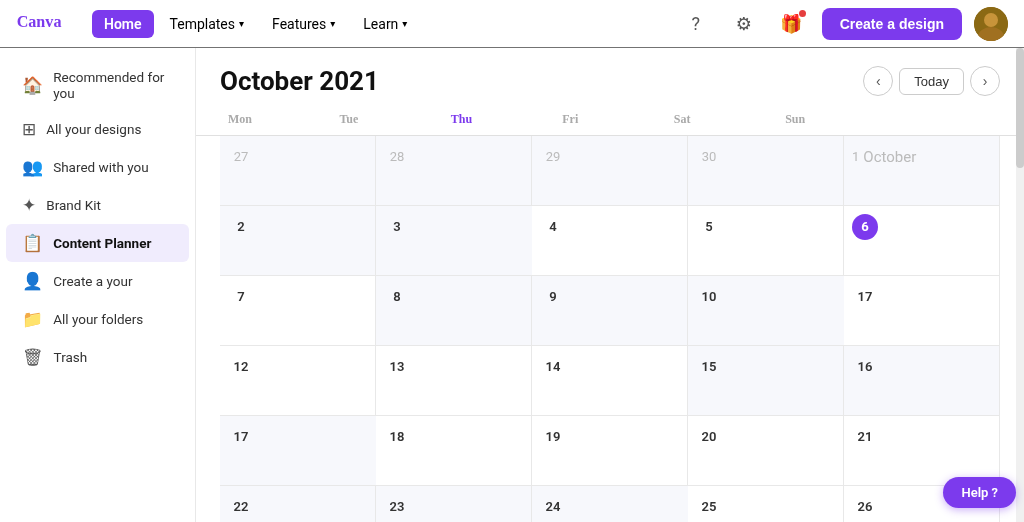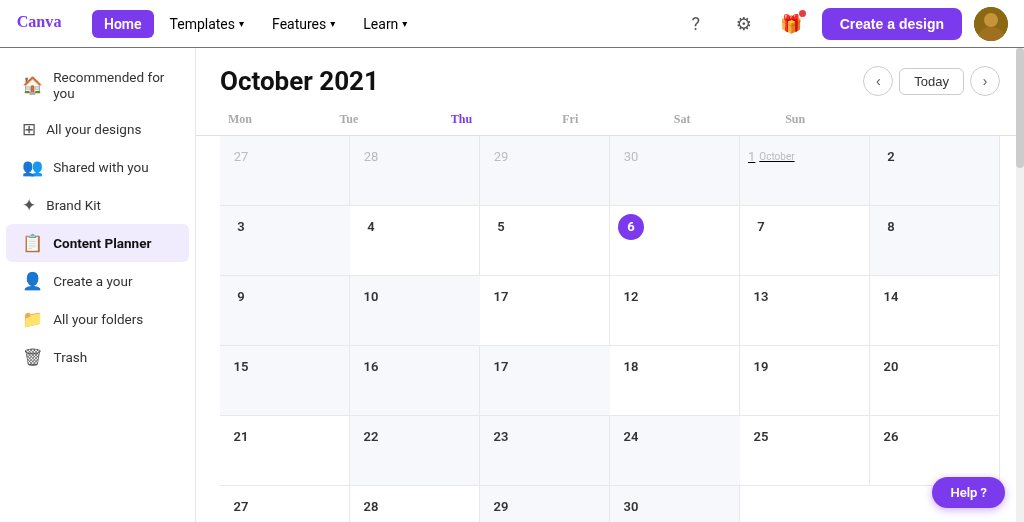--- a/index.html
+++ b/index.html
@@ -71,25 +71,24 @@
       font-family: Liberation Serif, serif;
     }
     .day-col-header {
       text-align: left; padding: 6px 8px 8px 8px;
       font-size: 12px; font-weight: 600; color: #aaa;
     }
     .day-col-header.highlight { color: #7c3aed; }
 
     
     .cal-grid {
-      display: grid; grid-template-columns: repeat(6, 1fr);
+      display: grid; grid-template-columns: repeat(5, 1fr);
       grid-template-rows: repeat(5, 1fr);
       flex: 1; padding: 0 24px 0 24px;
       overflow: hidden;
-      text-decoration: underline;
     }
     .cal-cell {
       border-right: 1px solid #e8e8e8; border-bottom: 1px solid #e8e8e8;
       padding: 8px; min-height: 70px; background: #fff;
     }
     .cal-cell:nth-child(7n) { border-right: none; }
     .cal-cell.other-month { background: #f7f8fc; }
     .cal-cell.fri-col { background: #f7f8fc; }
 
     .date-num {
@@ -102,21 +101,21 @@
     
     .scrollbar-track {
       position: absolute; right: 0; top: 0; bottom: 0; width: 8px; background: #f0f0f0;
     }
     .scrollbar-thumb {
       position: absolute; right: 0; top: 0; width: 8px; height: 120px; background: #ccc; border-radius: 4px;
     }
 
     
     .help-btn {
-      position: absolute; bottom: 14px; right: 19px;
+      position: absolute; bottom: 14px; right: 8px;
       background: #7c3aed; color: #fff; border-radius: 20px;
       padding: 8px 18px; font-size: 13px; font-weight: 600; cursor: pointer;
       box-shadow: 0 2px 8px rgba(124,58,237,0.4);
     }
   </style>
 </head>
 <body>
 
 <div class="topnav">
   <div class="logo">
@@ -225,21 +224,21 @@
     </div>
 
     <div class="cal-grid" id="cal-grid">
     <div class="cal-cell other-month"><span class="date-num other">27</span></div>
         <div class="cal-cell other-month"><span class="date-num other">28</span></div>
         <div class="cal-cell other-month"><span class="date-num other">29</span></div>
         <div class="cal-cell other-month"><span class="date-num other">30</span></div>
         <div class="cal-cell fri-col">
           <span class="date-num other" style="display: flex; align-items: center; width: auto; gap: 4px;">
             <span style="color:#bbb;font-size:13px;">1</span>
-            <span style="color:#bbb;font-size:10px;font-weight:400;">October</span>
+            <span style="color:#bbb;font-size:15px;font-weight:400;">October</span>
           </span>
         </div>
         <div class="cal-cell fri-col"><span class="date-num">2</span></div>
         <div class="cal-cell fri-col"><span class="date-num">3</span></div>
         <div class="cal-cell"><span class="date-num">4</span></div>
         <div class="cal-cell"><span class="date-num">5</span></div>
         <div class="cal-cell"><span class="date-num today-circle">6</span></div>
         <div class="cal-cell"><span class="date-num">7</span></div>
         <div class="cal-cell fri-col"><span class="date-num">8</span></div>
         <div class="cal-cell fri-col"><span class="date-num">9</span></div>

